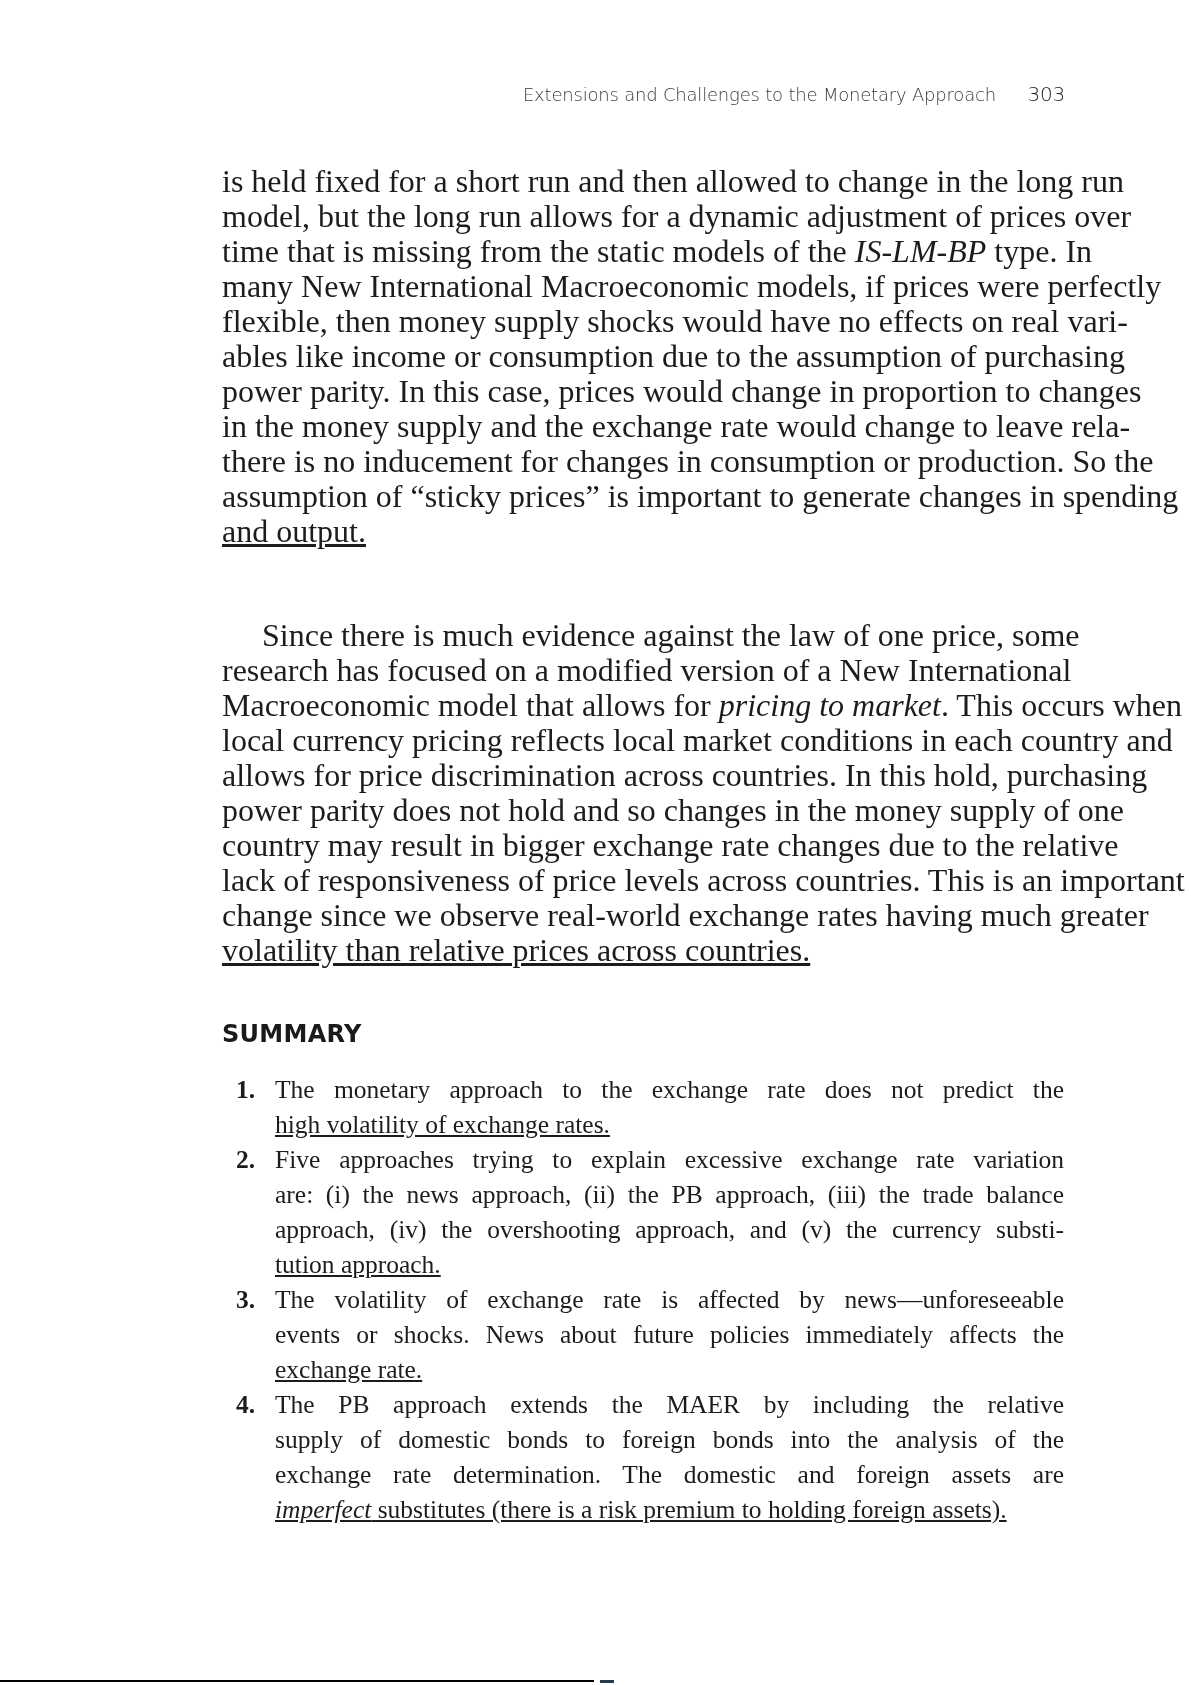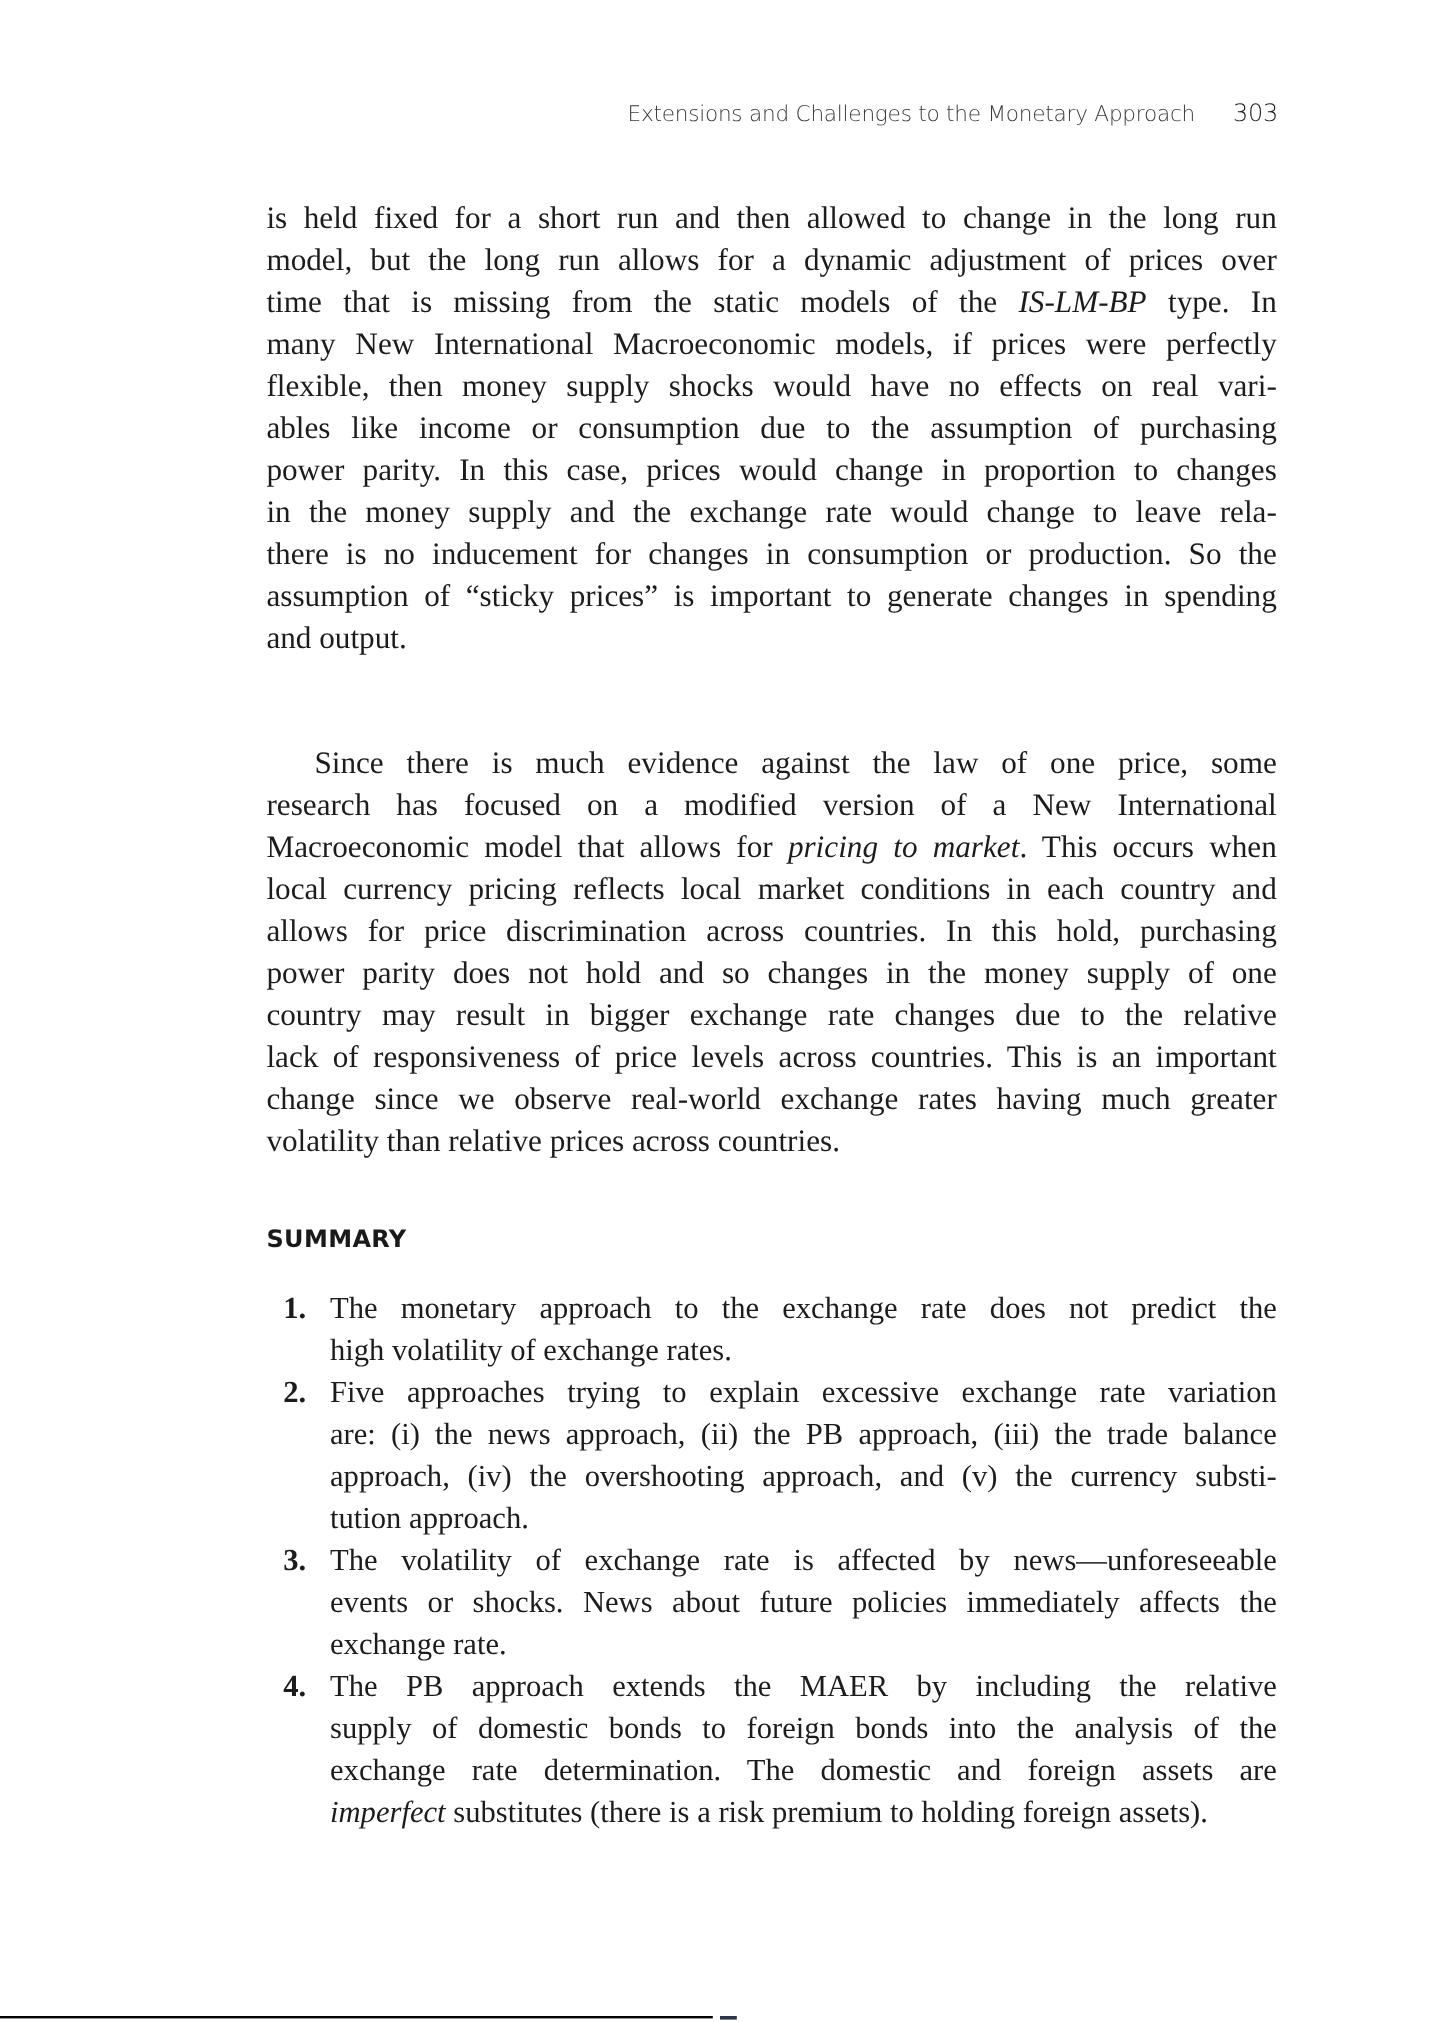--- a/index.html
+++ b/index.html
@@ -7,30 +7,30 @@
   .page { position: absolute; left: 0; top: 0; width: 1191px; height: 1478px; background: #fff; }
   .running-head {
     position: absolute; top: 82px; right: 126px;
     font-family: "DejaVu Sans", sans-serif; font-weight: 300; font-size: 18px; color: #3a3a3a;
     letter-spacing: -0.2px; white-space: nowrap;
   }
   .running-head .title { margin-right: 26px; }
   .running-head .pnum { font-size: 20px; color: #222; }
   .body-text {
     position: absolute; left: 222px; width: 842px;
-    font-family: "Liberation Serif", serif; font-size: 26px; color: #1c1c1c;
+    font-family: "Liberation Serif", serif; font-size: 32px; color: #1c1c1c;
   }
   .line { display: block; height: 35px; line-height: 35px; text-align: justify; text-align-last: justify; white-space: nowrap; }
-  .line.last { text-align-last: left; }
+  .line.last { text-align-last: left; text-decoration: underline; }
   .line.indent { padding-left: 40px; }
   .para1 { top: 164px; }
   .para2 { top: 618px; }
   .heading {
     position: absolute; left: 222px; top: 1020px;
-    font-family: "DejaVu Sans", sans-serif; font-weight: bold; font-size: 20px; color: #1a1a1a;
+    font-family: "DejaVu Sans", sans-serif; font-weight: bold; font-size: 24px; color: #1a1a1a;
     letter-spacing: 0.3px;
   }
   .summary-list { position: absolute; left: 222px; top: 1072px; width: 842px;
     font-family: "Liberation Serif", serif; font-size: 25.5px; color: #1c1c1c; }
   .item { position: relative; padding-left: 53px; margin-bottom: 0; }
   .item .num { position: absolute; left: 14px; top: 0; font-weight: bold; line-height: 35px; }
   .item .line { }
   i { font-style: italic; }
   .footer-rule { position: absolute; left: 0; top: 1680px; width: 594px; height: 2px; background: #000; }
   .footer-mark { position: absolute; left: 600px; top: 1680px; width: 14px; height: 3px; background: #2a3550; }

